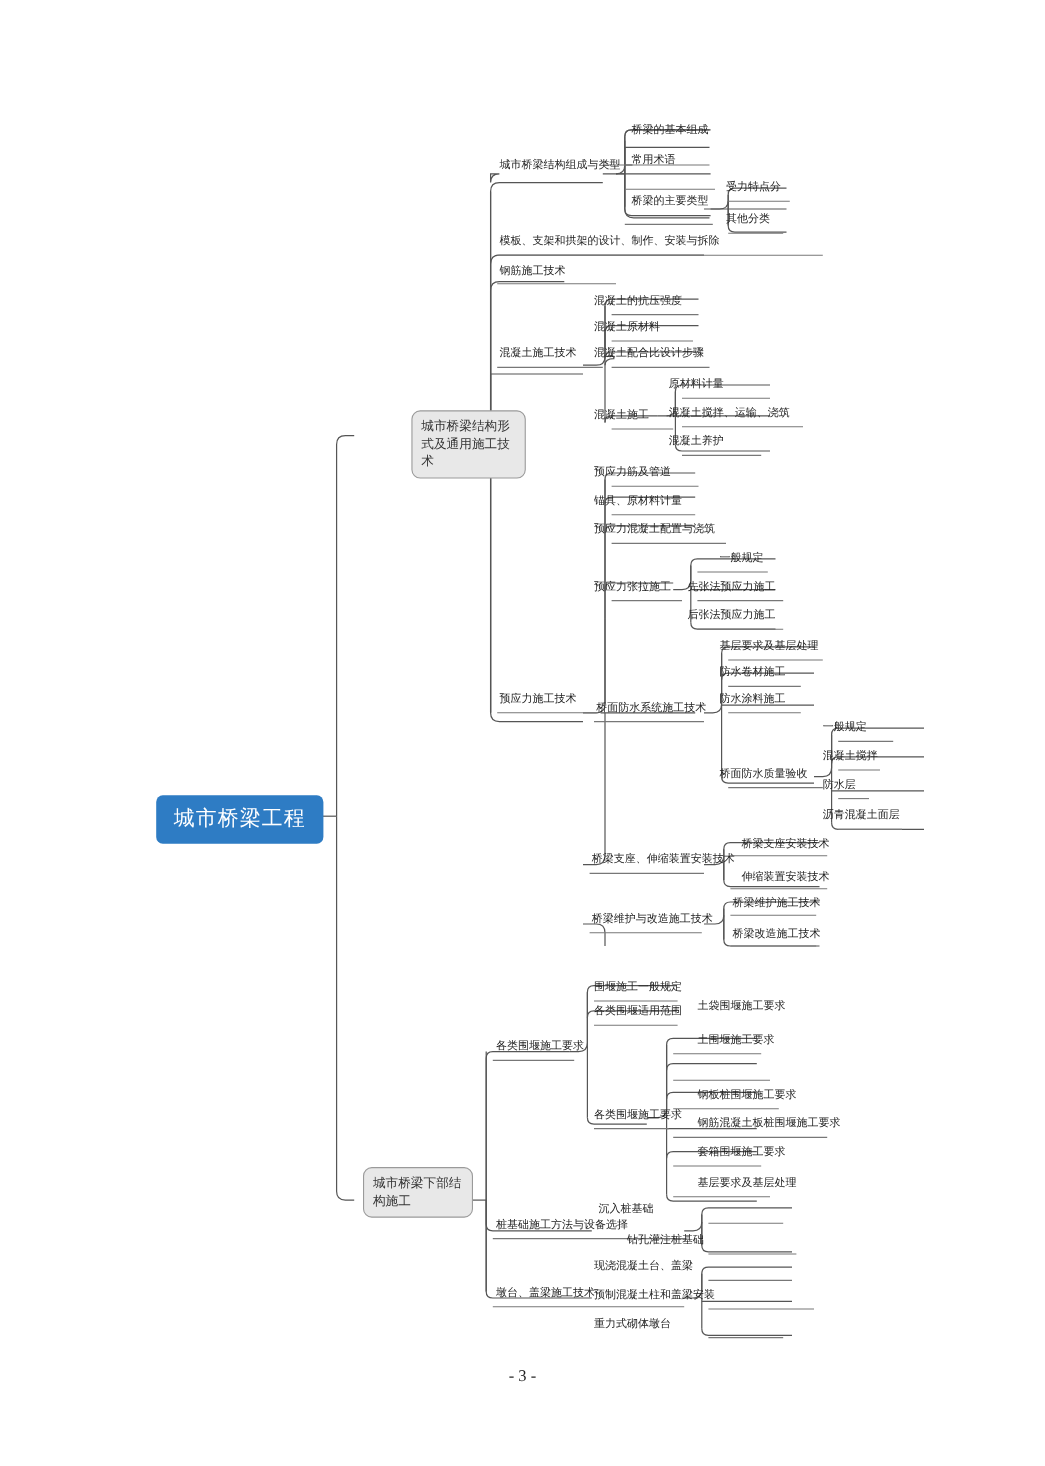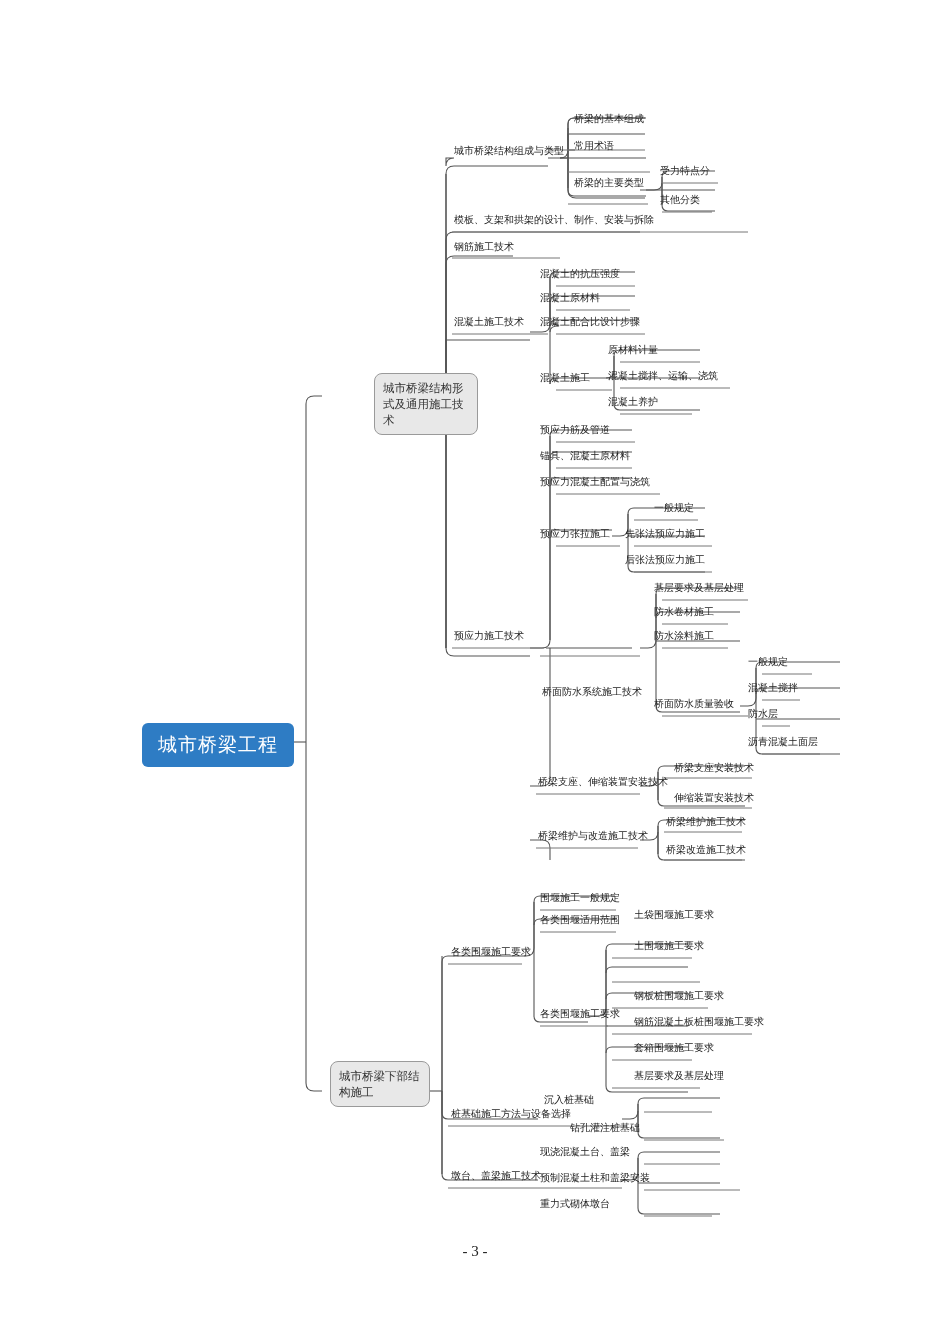--- a/index.html
+++ b/index.html
@@ -229,28 +229,28 @@
   <div class="node lbl" style="left:537px;top:267px;">混凝土的抗压强度</div>
   <div class="node lbl" style="left:537px;top:291px;">混凝土原材料</div>
   <div class="node lbl" style="left:537px;top:315px;">混凝土配合比设计步骤</div>
   <div class="node lbl" style="left:537px;top:371px;">混凝土施工</div>
   <div class="node lbl" style="left:605px;top:343px;">原材料计量</div>
   <div class="node lbl" style="left:605px;top:369px;">混凝土搅拌、运输、浇筑</div>
   <div class="node lbl" style="left:605px;top:395px;">混凝土养护</div>
 
   <div class="node lbl" style="left:451px;top:629px;">预应力施工技术</div>
   <div class="node lbl" style="left:537px;top:423px;">预应力筋及管道</div>
-  <div class="node lbl" style="left:537px;top:449px;">锚具、混凝土原材料</div>
+  <div class="node lbl" style="left:537px;top:449px;">锚具、原材料计量</div>
   <div class="node lbl" style="left:537px;top:475px;">预应力混凝土配置与浇筑</div>
   <div class="node lbl" style="left:537px;top:527px;">预应力张拉施工</div>
   <div class="node lbl" style="left:651px;top:501px;">一般规定</div>
   <div class="node lbl" style="left:622px;top:527px;">先张法预应力施工</div>
   <div class="node lbl" style="left:622px;top:553px;">后张法预应力施工</div>
 
-  <div class="node lbl" style="left:539px;top:637px;margin-top:48px;">桥面防水系统施工技术</div>
+  <div class="node lbl" style="left:539px;top:637px;">桥面防水系统施工技术</div>
   <div class="node lbl" style="left:651px;top:581px;">基层要求及基层处理</div>
   <div class="node lbl" style="left:651px;top:605px;">防水卷材施工</div>
   <div class="node lbl" style="left:651px;top:629px;">防水涂料施工</div>
   <div class="node lbl" style="left:651px;top:697px;">桥面防水质量验收</div>
   <div class="node lbl" style="left:745px;top:655px;">一般规定</div>
   <div class="node lbl" style="left:745px;top:681px;">混凝土搅拌</div>
   <div class="node lbl" style="left:745px;top:707px;">防水层</div>
   <div class="node lbl" style="left:745px;top:735px;">沥青混凝土面层</div>
 
   <div class="node lbl" style="left:535px;top:775px;">桥梁支座、伸缩装置安装技术</div>

